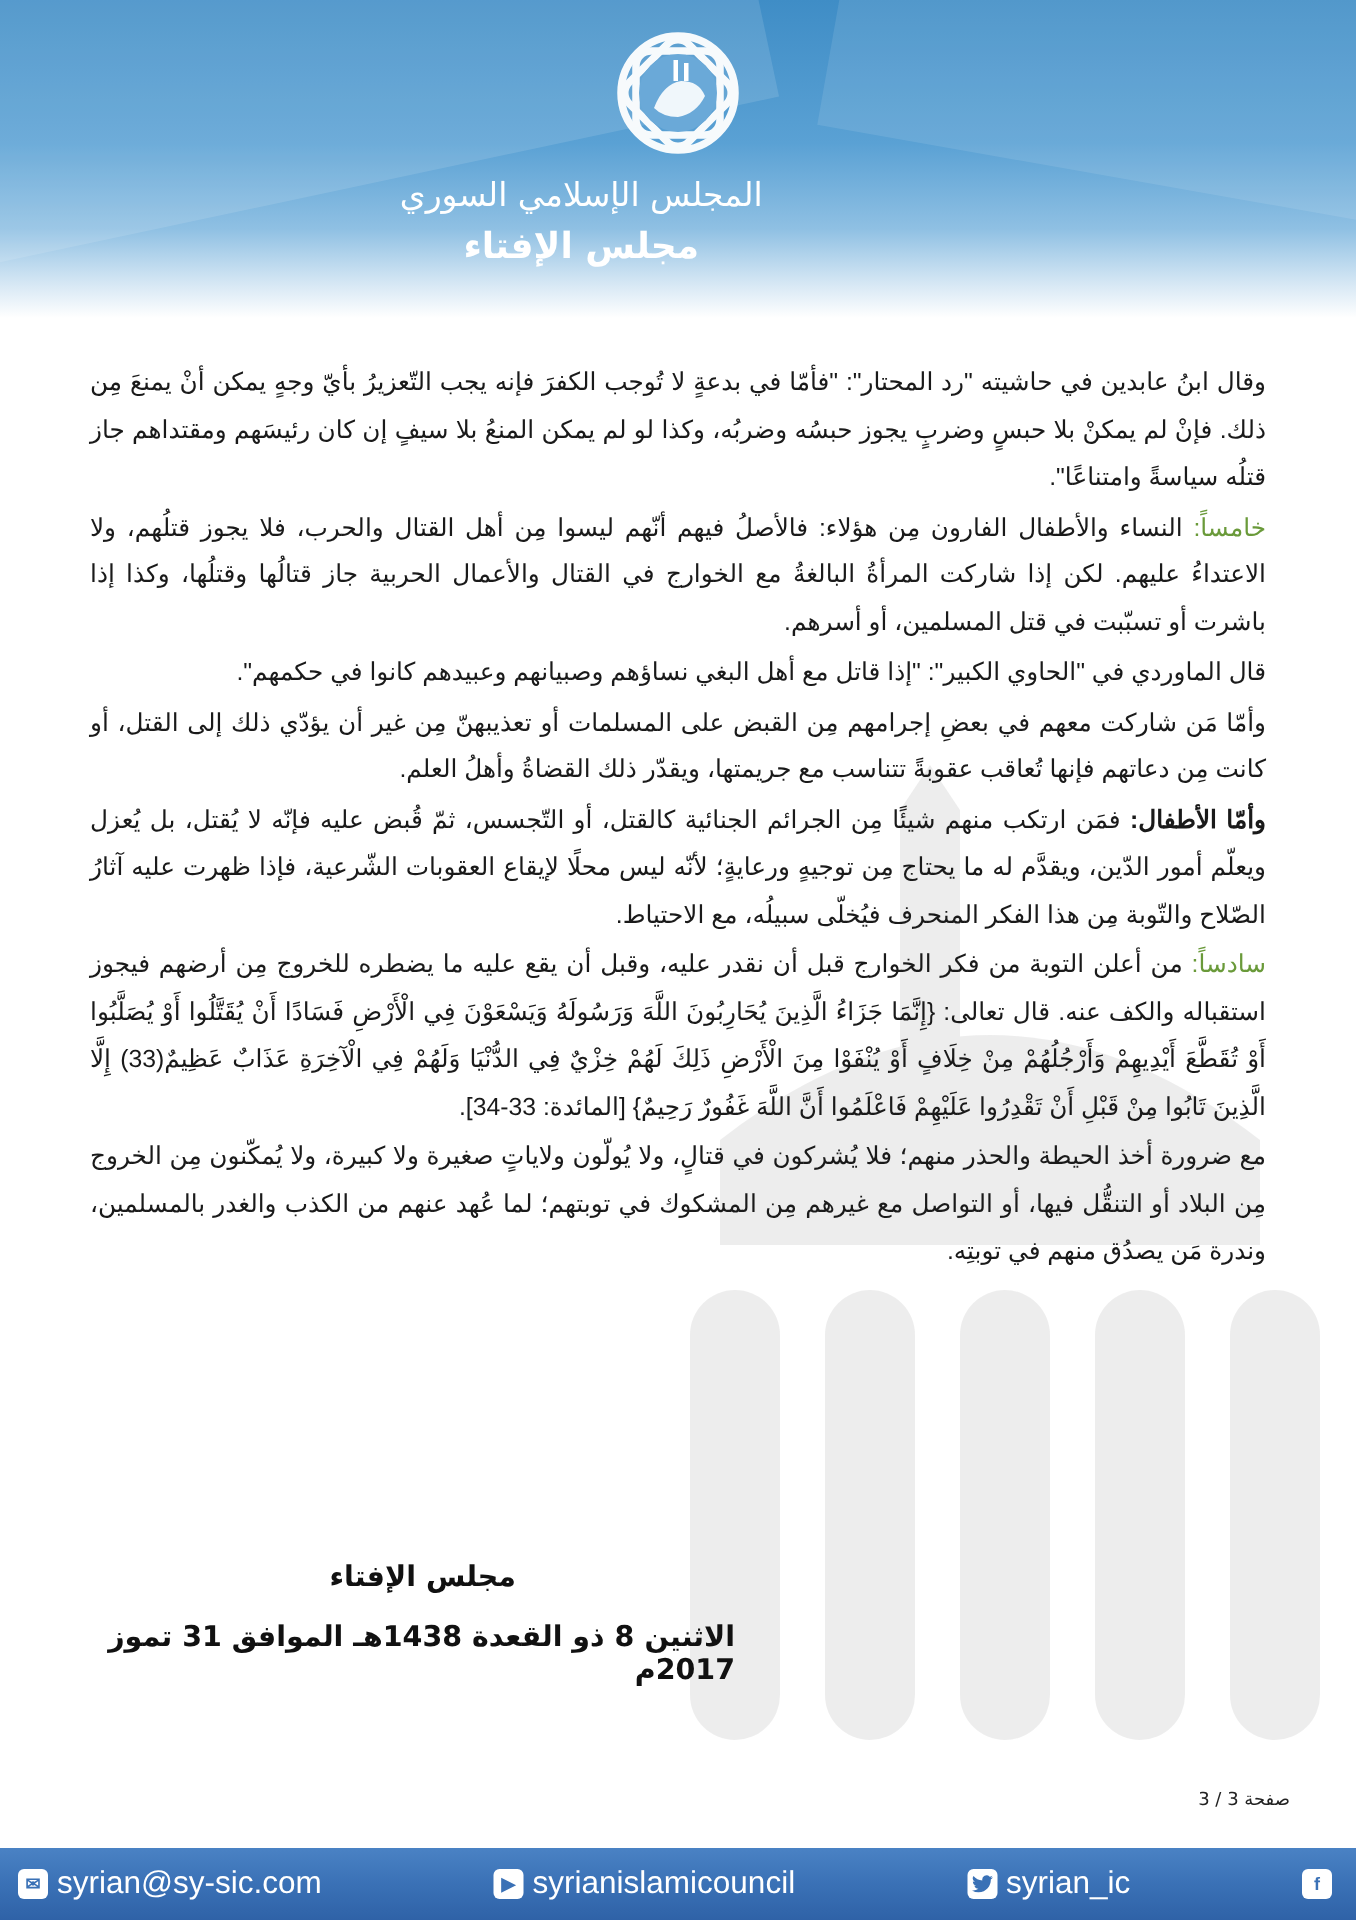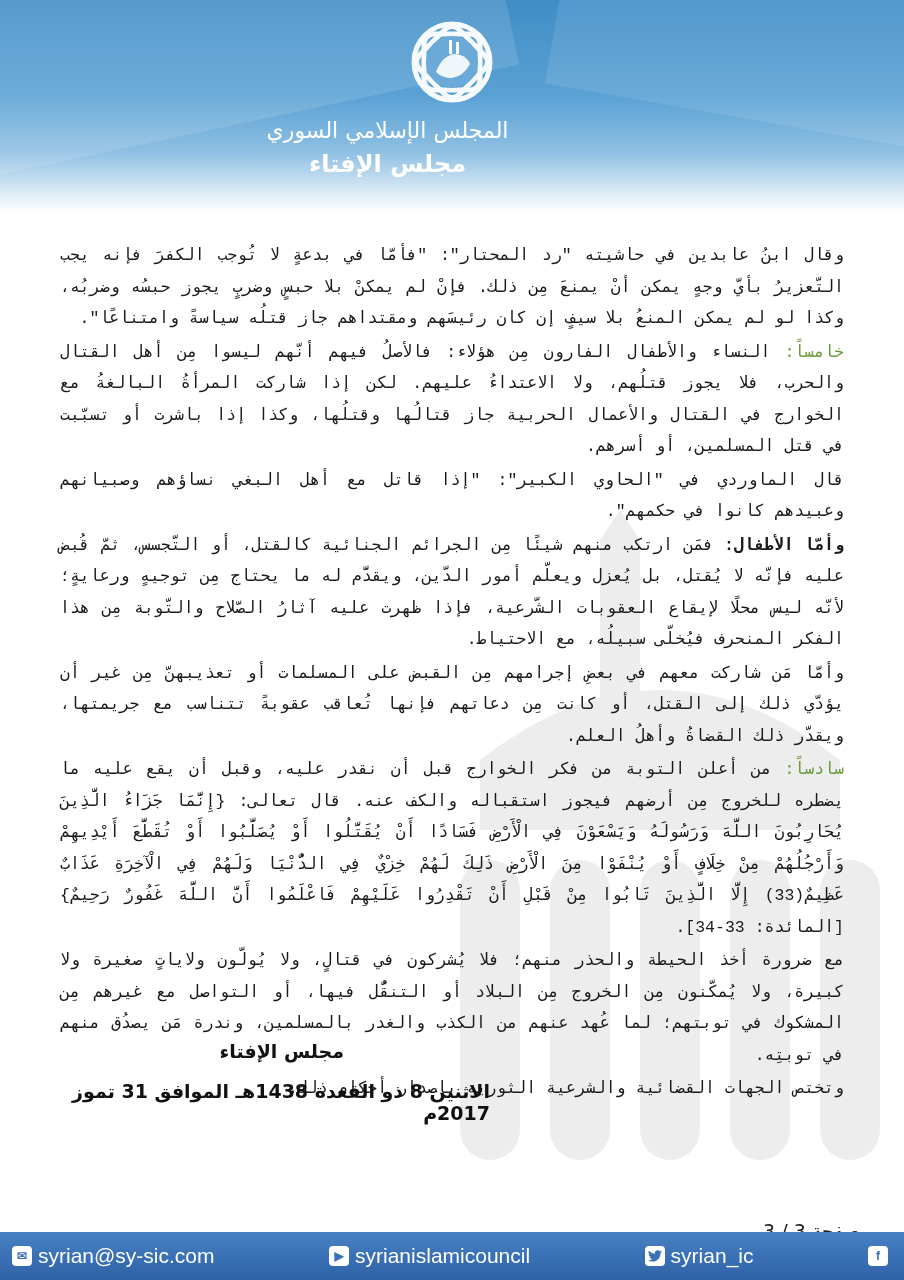--- a/index.html
+++ b/index.html
@@ -30,36 +30,36 @@
   .header-title.t2 { top:150px; font-size:24px; font-weight:bold; }
 
   .watermark {
     position:absolute; left:420px; top:500px; width:480px; height:720px;
     opacity:0.09; pointer-events:none;
   }
 
   .content {
     position:absolute; left:60px; top:240px; width:784px;
     direction:rtl; text-align:justify; color:#1a1a1a;
-    font-family:Liberation Mono, monospace; font-size:16.5px; line-height:31.5px;
+    font-family:Liberation Sans, sans-serif; font-size:16.5px; line-height:31.5px;
   }
   .content p { margin:0 0 2px 0; }
   .green { color:#6a9a3a;margin-top:29px; }
   .bold { font-weight:bold; }
 
   .signature {
     position:absolute; left:0; width:904px; direction:rtl; color:#111;
     font-weight:bold;
   }
   .sig-name { top:1040px; right:560px; left:auto; width:auto; font-size:19px; }
   .sig-date { top:1080px; right:414px; left:auto; width:auto; font-size:19px; }
 
   .page-num {
-    position:absolute; top:1220px; right:44px; direction:rtl;
-    font-size:19px; color:#222;
+    position:absolute; top:1192px; right:44px; direction:rtl;
+    font-size:12px; color:#222;
   }
 
   .footer {
     position:absolute; left:0; top:1232px; width:904px; height:48px;
     background: linear-gradient(180deg, #4a82c4 0%, #3a71b6 50%, #2f62a7 100%);
     display:flex; align-items:center; justify-content:space-between;
     padding:0 16px 0 12px;
     color:#ffffff; font-family:"Liberation Sans", sans-serif; font-size:21px;
   }
   .footer .item { display:flex; align-items:center; gap:6px; white-space:nowrap; }
@@ -105,29 +105,28 @@
     <rect x="400" y="360" width="60" height="300" rx="30"></rect>
   </g>
 </svg>
 
 <div class="content">
   <p>وقال ابنُ عابدين في حاشيته "رد المحتار": "فأمّا في بدعةٍ لا تُوجب الكفرَ فإنه يجب التّعزيرُ بأيّ وجهٍ يمكن أنْ يمنعَ مِن ذلك. فإنْ لم يمكنْ بلا حبسٍ وضربٍ يجوز حبسُه وضربُه، وكذا لو لم يمكن المنعُ بلا سيفٍ إن كان رئيسَهم ومقتداهم جاز قتلُه سياسةً وامتناعًا".</p>
   <p>
     <span class="green">خامساً:</span><span> النساء والأطفال الفارون مِن هؤلاء: فالأصلُ فيهم أنّهم ليسوا مِن أهل القتال والحرب، فلا يجوز قتلُهم، ولا الاعتداءُ عليهم. لكن إذا شاركت المرأةُ البالغةُ مع الخوارج في القتال والأعمال الحربية جاز قتالُها وقتلُها، وكذا إذا باشرت أو تسبّبت في قتل المسلمين، أو أسرهم.</span>
   </p>
   <p>قال الماوردي في "الحاوي الكبير": "إذا قاتل مع أهل البغي نساؤهم وصبيانهم وعبيدهم كانوا في حكمهم".</p>
+  <p>وأمّا مَن شاركت معهم في بعضِ إجرامهم مِن القبض على المسلمات أو تعذيبهنّ مِن غير أن يؤدّي ذلك إلى القتل، أو كانت مِن دعاتهم فإنها تُعاقب عقوبةً تتناسب مع جريمتها، ويقدّر ذلك القضاةُ وأهلُ العلم.</p>
   <p>
     <span class="bold">وأمّا الأطفال:</span><span> فمَن ارتكب منهم شيئًا مِن الجرائم الجنائية كالقتل، أو التّجسس، ثمّ قُبض عليه فإنّه لا يُقتل، بل يُعزل ويعلّم أمور الدّين، ويقدَّم له ما يحتاج مِن توجيهٍ ورعايةٍ؛ لأنّه ليس محلًا لإيقاع العقوبات الشّرعية، فإذا ظهرت عليه آثارُ الصّلاح والتّوبة مِن هذا الفكر المنحرف فيُخلّى سبيلُه، مع الاحتياط.</span>
   </p>
-  <p>وأمّا مَن شاركت معهم في بعضِ إجرامهم مِن القبض على المسلمات أو تعذيبهنّ مِن غير أن يؤدّي ذلك إلى القتل، أو كانت مِن دعاتهم فإنها تُعاقب عقوبةً تتناسب مع جريمتها، ويقدّر ذلك القضاةُ وأهلُ العلم.</p>
   <p>
     <span class="green">سادساً:</span><span> من أعلن التوبة من فكر الخوارج قبل أن نقدر عليه، وقبل أن يقع عليه ما يضطره للخروج مِن أرضهم فيجوز استقباله والكف عنه. قال تعالى: {إِنَّمَا جَزَاءُ الَّذِينَ يُحَارِبُونَ اللَّهَ وَرَسُولَهُ وَيَسْعَوْنَ فِي الْأَرْضِ فَسَادًا أَنْ يُقَتَّلُوا أَوْ يُصَلَّبُوا أَوْ تُقَطَّعَ أَيْدِيهِمْ وَأَرْجُلُهُمْ مِنْ خِلَافٍ أَوْ يُنْفَوْا مِنَ الْأَرْضِ ذَلِكَ لَهُمْ خِزْيٌ فِي الدُّنْيَا وَلَهُمْ فِي الْآخِرَةِ عَذَابٌ عَظِيمٌ(33) إِلَّا الَّذِينَ تَابُوا مِنْ قَبْلِ أَنْ تَقْدِرُوا عَلَيْهِمْ فَاعْلَمُوا أَنَّ اللَّهَ غَفُورٌ رَحِيمٌ} [المائدة: 33-34].</span>
   </p>
   <p>مع ضرورة أخذ الحيطة والحذر منهم؛ فلا يُشركون في قتالٍ، ولا يُولّون ولاياتٍ صغيرة ولا كبيرة، ولا يُمكّنون مِن الخروج مِن البلاد أو التنقُّل فيها، أو التواصل مع غيرهم مِن المشكوك في توبتهم؛ لما عُهد عنهم من الكذب والغدر بالمسلمين، وندرة مَن يصدُق منهم في توبتِه.</p>
-  <p>وتختص الجهات القضائية والشرعية الثورية بإصدار أحكام ذلك.</p>
 </div>
 
 <div class="signature sig-name">مجلس الإفتاء</div>
 <div class="signature sig-date">الاثنين 8 ذو القعدة 1438هـ الموافق 31 تموز 2017م</div>
 
 <div class="page-num">صفحة 3 / 3</div>
 
 <div class="footer">
   <div class="item">
     <span class="ficon">✉</span>

